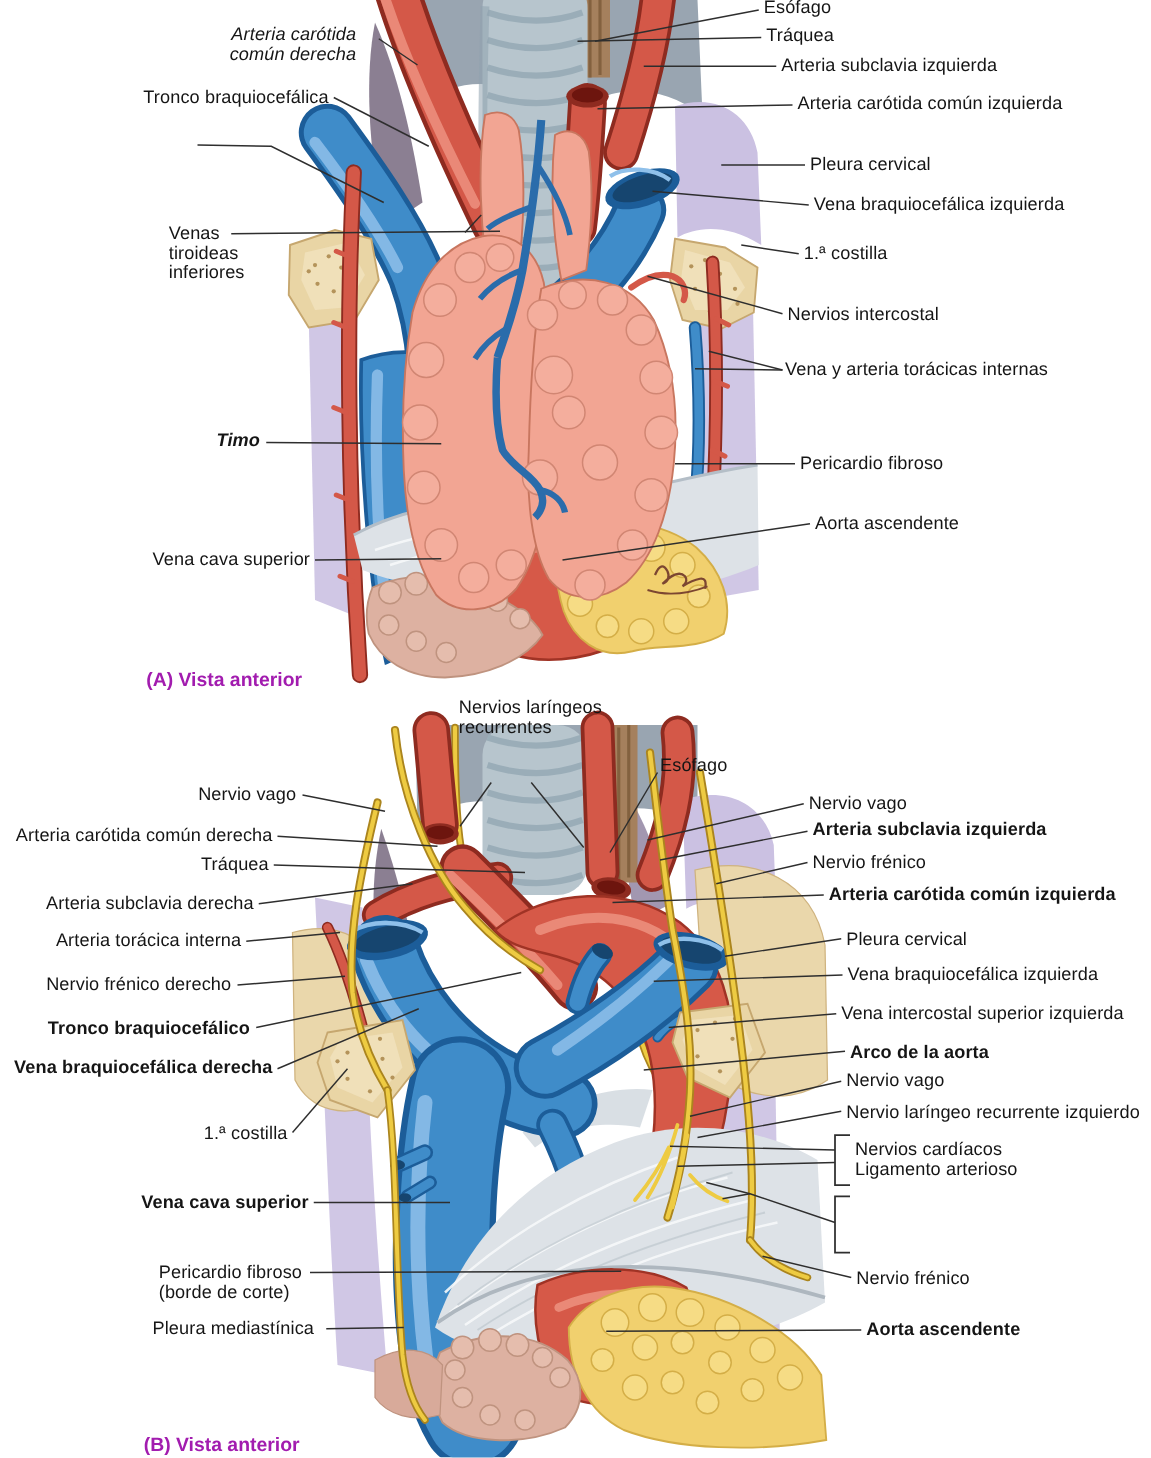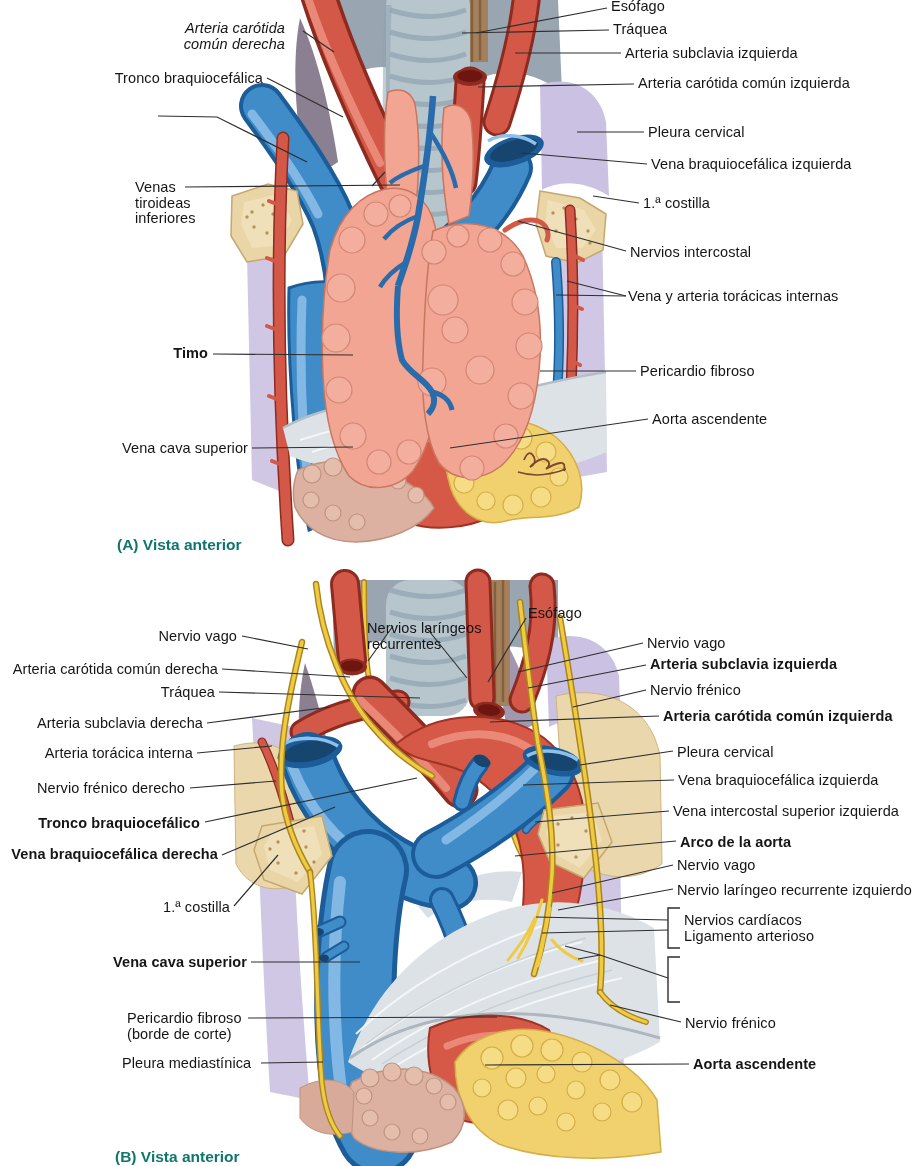--- a/index.html
+++ b/index.html
@@ -3,21 +3,21 @@
 <meta charset="utf-8">
 <style>
   html,body{margin:0;padding:0;background:#fff}
   #stage{position:relative;width:921px;height:1166px;background:#ffffff;
          font-family:"Liberation Sans",sans-serif;overflow:hidden}
   svg.layer{position:absolute;left:0;top:0}
   #labels{position:absolute;left:0;top:0;width:921px;height:1166px}
   .lbl{position:absolute;font-size:14.5px;line-height:15.5px;color:#151515;
        white-space:pre-line;letter-spacing:.1px}
   .lbl.b{font-weight:bold}
-  .cap{position:absolute;font-size:15.5px;font-weight:bold;color:#0f766e}
+  .cap{position:absolute;font-size:15.5px;font-weight:bold;color:#a21caf}
   .cap-a{left:117px;top:536px}
   .cap-b{left:115px;top:1148px}
   #leads polyline{fill:none;stroke:#2e2e2e;stroke-width:1.15}
   #leads .bracket{fill:none;stroke:#2e2e2e;stroke-width:1.4}
   .aO{stroke:#8e2b20;fill:none;stroke-linecap:round}
   .aB{stroke:#d45848;fill:none;stroke-linecap:round}
   .aH{stroke:#ef9583;fill:none;stroke-linecap:round;opacity:.8}
   .vO{stroke:#1c5d99;fill:none;stroke-linecap:round}
   .vB{stroke:#3f8cc9;fill:none;stroke-linecap:round}
   .vH{stroke:#8fc0ea;fill:none;stroke-linecap:round;opacity:.85}
@@ -401,23 +401,23 @@
       <div class="lbl" style="top: 245px; left: 630px;">Nervios intercostal</div>
       <div class="lbl" style="top: 289px; left: 628px;">Vena y arteria torácicas internas</div>
       <div class="lbl" style="top: 364px; left: 640px;">Pericardio fibroso</div>
       <div class="lbl" style="top: 412px; left: 652px;">Aorta ascendente</div>
       <div class="lbl" style="top: 21px; right: 636px; text-align: right; font-style: italic;">Arteria carótida
 común derecha</div>
       <div class="lbl" style="top: 71px; right: 658px; text-align: right;">Tronco braquiocefálica</div>
       <div class="lbl" style="top: 180px; left: 135px;">Venas
 tiroideas
 inferiores</div>
-      <div class="lbl b" style="top: 346px; right: 713px; text-align: left;">Timo</div>
+      <div class="lbl b" style="top: 346px; right: 713px; text-align: left; font-style: italic;">Timo</div>
       <div class="lbl" style="top: 441px; right: 673px; text-align: right;">Vena cava superior</div>
-      <div class="lbl" style="top: 621px; left: 367px;">Nervios laríngeos
+      <div class="lbl" style="top: 559px; left: 367px;">Nervios laríngeos
 recurrentes</div>
       <div class="lbl" style="top: 606px; left: 528px;">Esófago</div>
       <div class="lbl" style="top: 629px; right: 684px; text-align: right;">Nervio vago</div>
       <div class="lbl" style="top: 662px; right: 703px; text-align: right;">Arteria carótida común derecha</div>
       <div class="lbl" style="top: 685px; right: 706px; text-align: right;">Tráquea</div>
       <div class="lbl" style="top: 716px; right: 718px; text-align: right;">Arteria subclavia derecha</div>
       <div class="lbl" style="top: 746px; right: 728px; text-align: right;">Arteria torácica interna</div>
       <div class="lbl" style="top: 781px; right: 736px; text-align: right;">Nervio frénico derecho</div>
       <div class="lbl b" style="top: 816px; right: 721px; text-align: right;">Tronco braquiocefálico</div>
       <div class="lbl b" style="top: 847px; right: 703px; text-align: right;">Vena braquiocefálica derecha</div>

